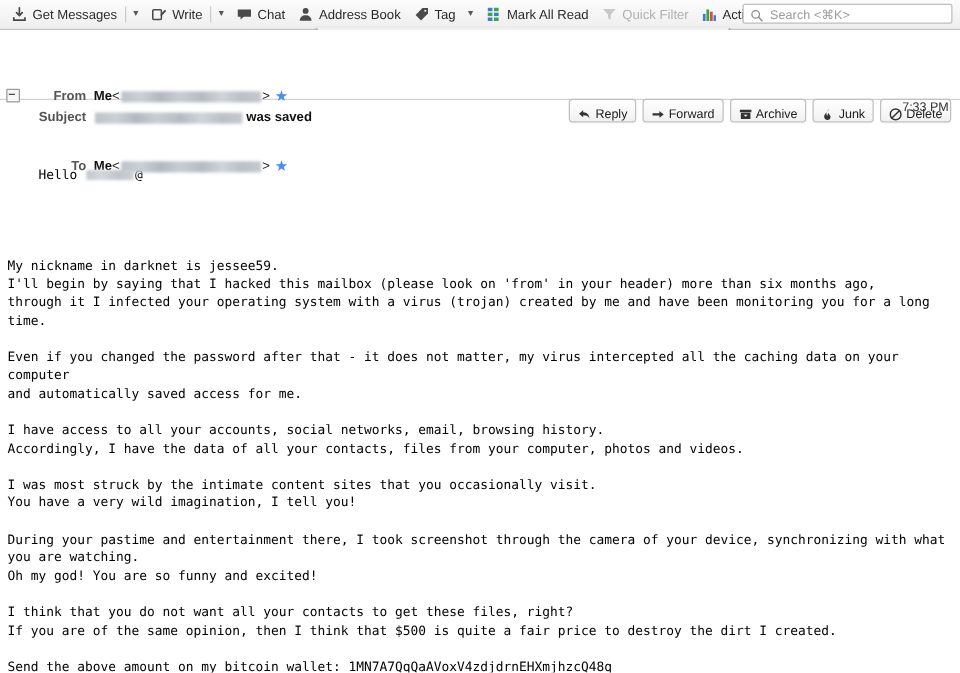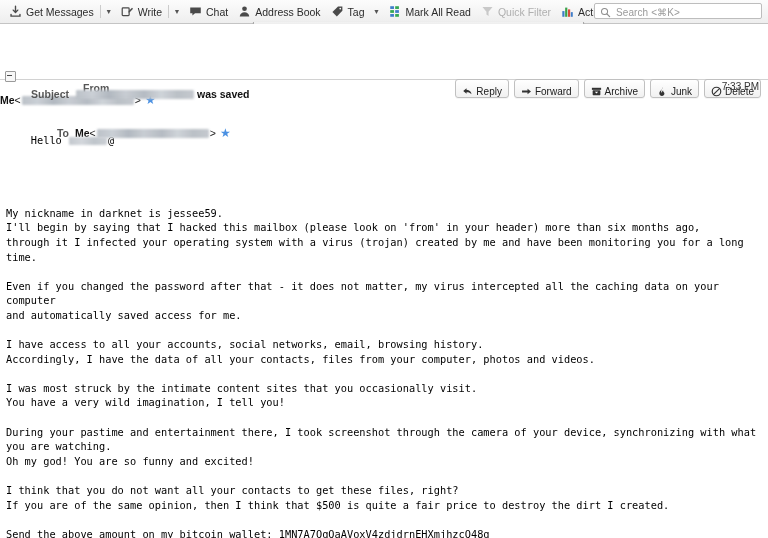--- a/index.html
+++ b/index.html
@@ -163,21 +163,21 @@
     height: 1px;
     background: #4a4a4a;
   }
   .hdr-row {
     position: absolute;
     left: 0;
     display: flex;
     align-items: center;
     height: 14px;
   }
-  .hdr-row.from    { top: 58px; flex-direction: column; }
+  .hdr-row.from    { top: 46px; }
   .hdr-row.subject { top: 63px; }
   .hdr-row.to      { top: 66px; margin-top: 36px; }
   .hdr-key {
     width: 75px;
     text-align: right;
     font-size: 10.5px;
     color: #555555;
     font-weight: bold;
     padding-right: 6px;
     box-sizing: border-box;

